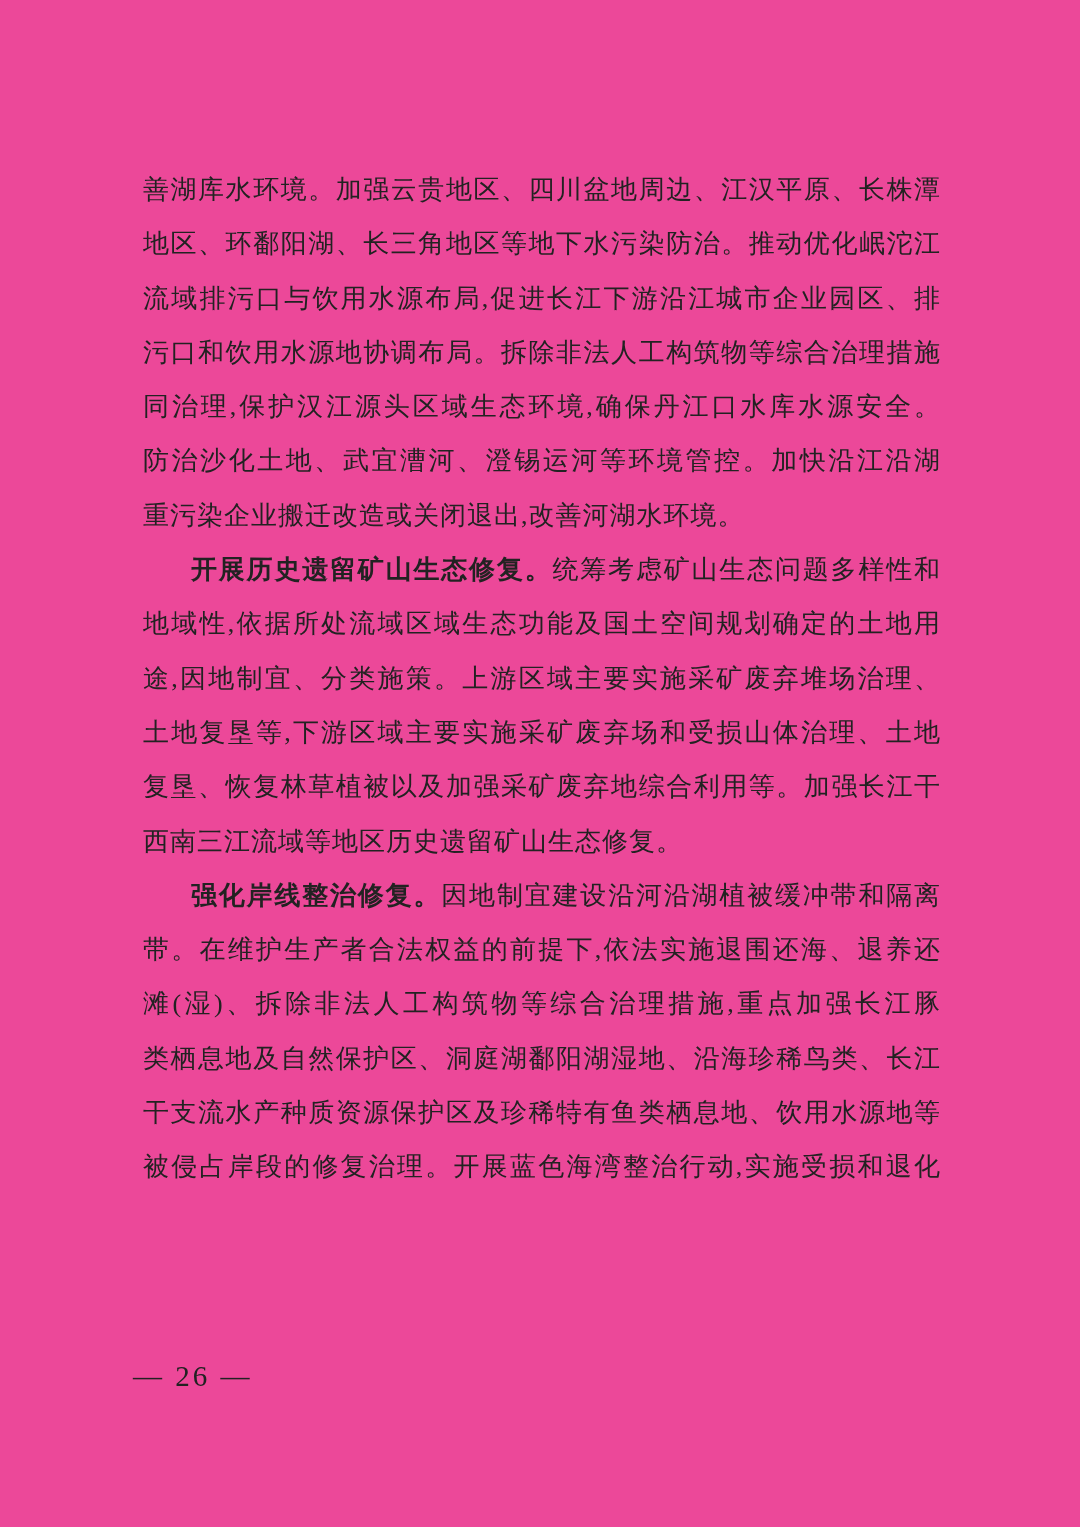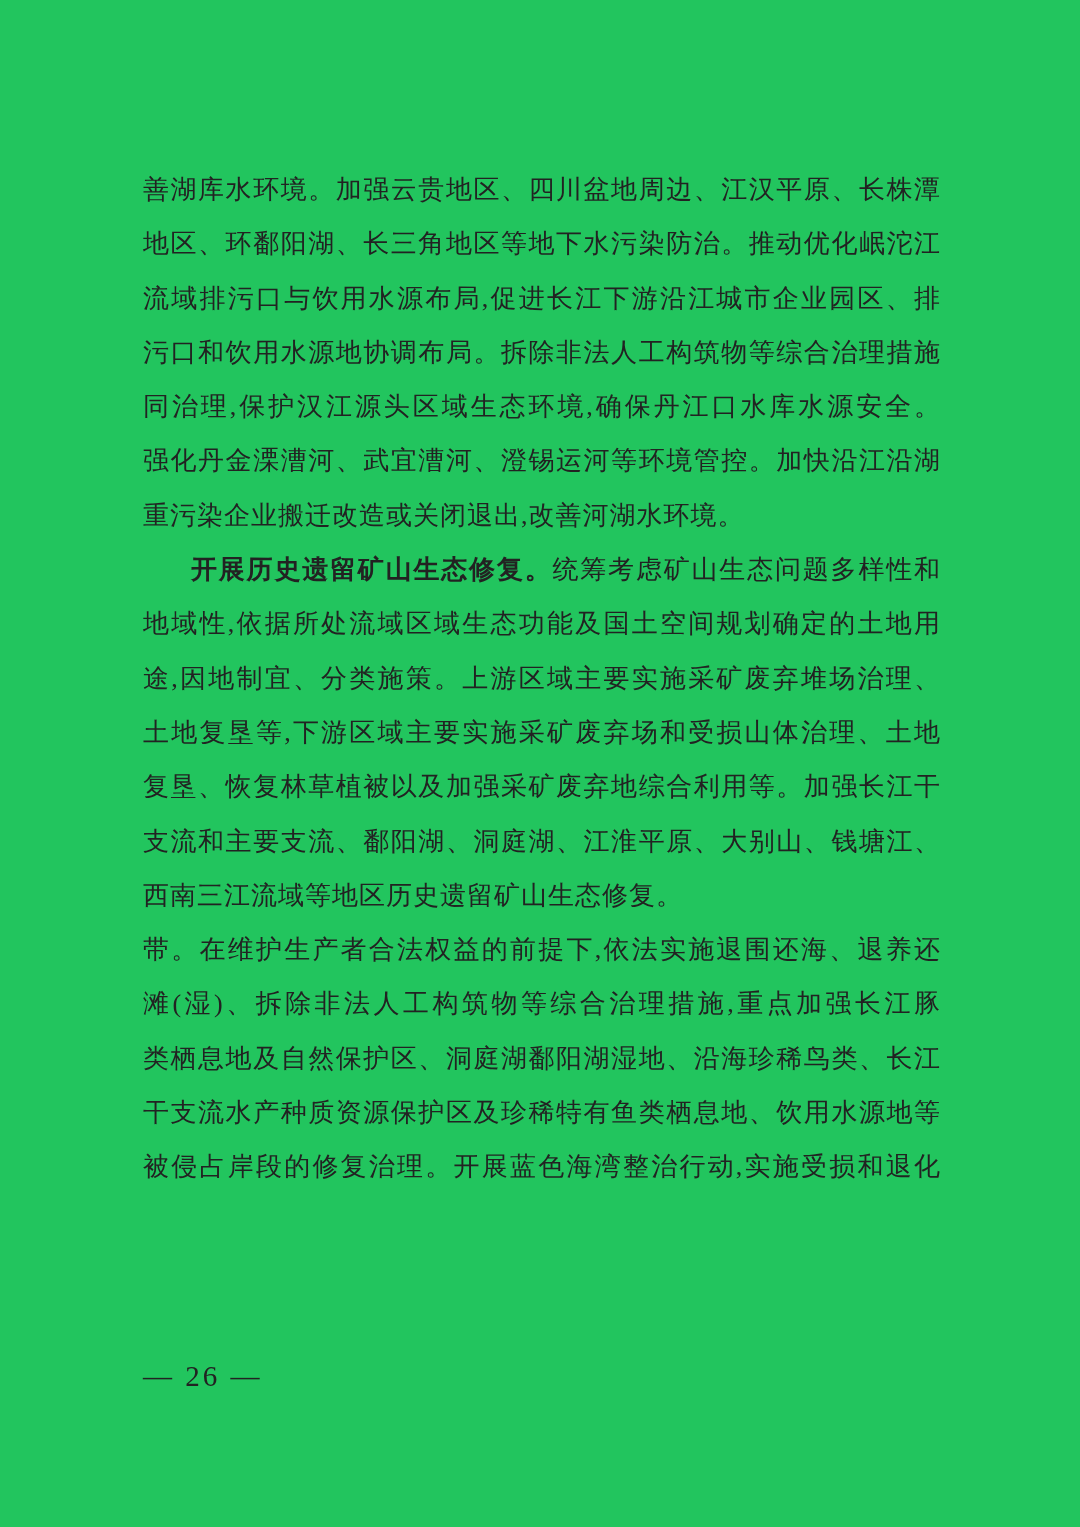--- a/index.html
+++ b/index.html
@@ -4,21 +4,21 @@
 <style>
   html, body {
     margin: 0;
     padding: 0;
     background: #ffffff;
   }
   .page {
     position: relative;
     width: 1080px;
     height: 1527px;
-    background: #22c55e;
+    background: #ec4899;
     color: #222222;
     font-family: "Liberation Serif", serif;
     overflow: hidden;
   }
   .text-block {
     position: absolute;
     left: 143px;
     top: 163px;
     width: 798px;
   }
@@ -36,48 +36,48 @@
     text-align-last: left;
   }
   .line.indent {
     text-indent: 48px;
   }
   .line b {
     font-weight: 700;
   }
   .footer {
     position: absolute;
-    left: 143px;
+    left: 133px;
     top: 1352px;
     height: 48px;
     line-height: 48px;
     font-size: 29px;
     letter-spacing: 3px;
     color: #222222;
   }
 </style>
 </head>
 <body>
 
 <div class="page">
   <div class="text-block" id="text-block">
       <div class="line">善湖库水环境。加强云贵地区、四川盆地周边、江汉平原、长株潭</div>
       <div class="line">地区、环鄱阳湖、长三角地区等地下水污染防治。推动优化岷沱江</div>
       <div class="line">流域排污口与饮用水源布局,促进长江下游沿江城市企业园区、排</div>
       <div class="line">污口和饮用水源地协调布局。拆除非法人工构筑物等综合治理措施</div>
       <div class="line">同治理,保护汉江源头区域生态环境,确保丹江口水库水源安全。</div>
-      <div class="line">强化丹金溧漕河、武宜漕河、澄锡运河等环境管控。加快沿江沿湖</div>
+      <div class="line">防治沙化土地、武宜漕河、澄锡运河等环境管控。加快沿江沿湖</div>
       <div class="line last">重污染企业搬迁改造或关闭退出,改善河湖水环境。</div>
       <div class="line indent"><b>开展历史遗留矿山生态修复。</b>统筹考虑矿山生态问题多样性和</div>
       <div class="line">地域性,依据所处流域区域生态功能及国土空间规划确定的土地用</div>
       <div class="line">途,因地制宜、分类施策。上游区域主要实施采矿废弃堆场治理、</div>
       <div class="line">土地复垦等,下游区域主要实施采矿废弃场和受损山体治理、土地</div>
       <div class="line">复垦、恢复林草植被以及加强采矿废弃地综合利用等。加强长江干</div>
-      <div class="line">支流和主要支流、鄱阳湖、洞庭湖、江淮平原、大别山、钱塘江、</div>
       <div class="line last">西南三江流域等地区历史遗留矿山生态修复。</div>
+      <div class="line indent"><b>强化岸线整治修复。</b>因地制宜建设沿河沿湖植被缓冲带和隔离</div>
       <div class="line">带。在维护生产者合法权益的前提下,依法实施退围还海、退养还</div>
       <div class="line">滩(湿)、拆除非法人工构筑物等综合治理措施,重点加强长江豚</div>
       <div class="line">类栖息地及自然保护区、洞庭湖鄱阳湖湿地、沿海珍稀鸟类、长江</div>
       <div class="line">干支流水产种质资源保护区及珍稀特有鱼类栖息地、饮用水源地等</div>
       <div class="line">被侵占岸段的修复治理。开展蓝色海湾整治行动,实施受损和退化</div>
     </div>
   <div class="footer">— 26 —</div>
 </div>
 
 </body></html>

